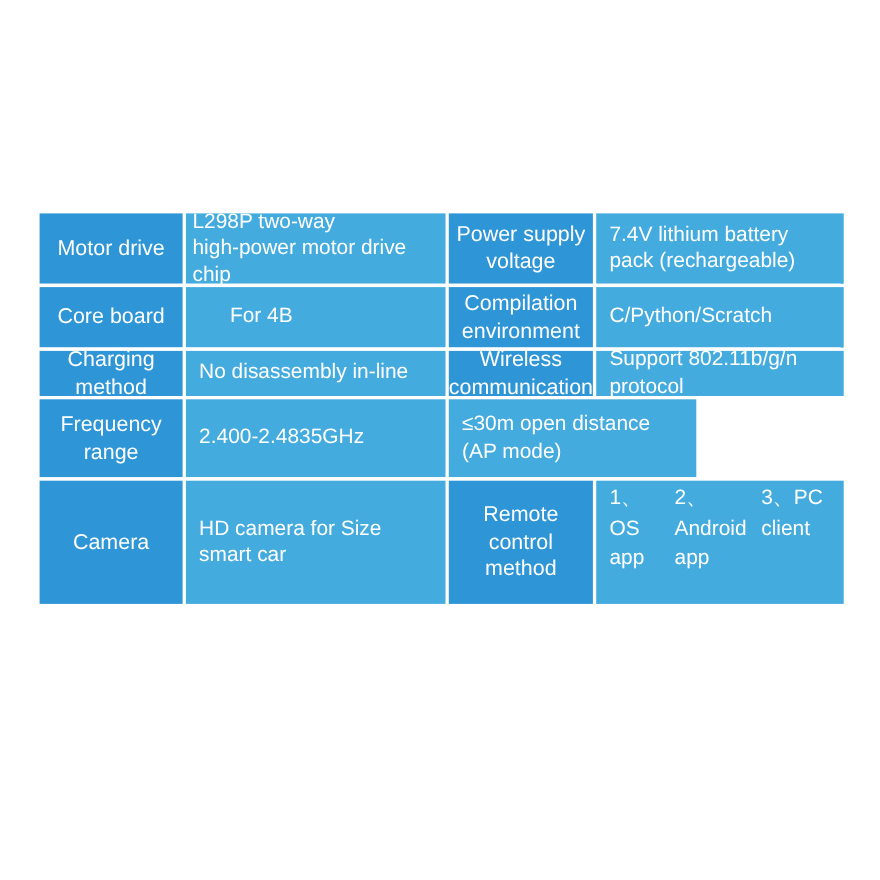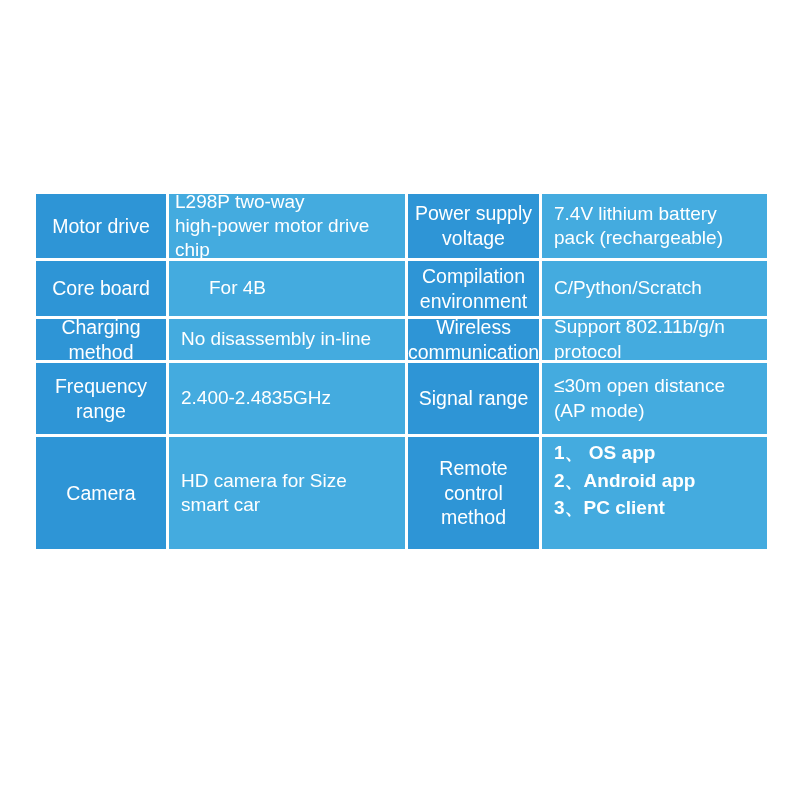--- a/index.html
+++ b/index.html
@@ -79,25 +79,24 @@
   .r-h3 { height: 44px; }
   .r-h4 { height: 74px; }
   .r-h5 { height: 115px; }
   .r-h6 { height: 50px; }
 
   .multiline {
     white-space: pre-line;
   }
   .list-lines {
     display: flex;
-    flex-direction: column;
+    flex-direction: row;
     justify-content: center;
     align-items: flex-start;
     line-height: 1.45;
-    font-weight: bold;
   }
 </style>
 </head>
 <body>
 
 <div id="spec-table">
 
   <div class="spec-row r-h1">
     <div class="cell label c1">Motor drive</div>
     <div class="cell value c2 centered multiline">L298P two-way
@@ -123,21 +122,20 @@
     <div class="cell label c3 multiline">Wireless
 communication</div>
     <div class="cell value c4 multiline">Support 802.11b/g/n
 protocol</div>
   </div>
 
   <div class="spec-row r-h4">
     <div class="cell label c1 multiline">Frequency
 range</div>
     <div class="cell value c2">2.400-2.4835GHz</div>
-    <div class="cell label c3">Signal range</div>
     <div class="cell value c4 multiline">≤30m open distance
 (AP mode)</div>
   </div>
 
   <div class="spec-row r-h5">
     <div class="cell label c1">Camera</div>
     <div class="cell value c2 multiline">HD camera for Size
 smart car</div>
     <div class="cell label c3 multiline">Remote
 control

